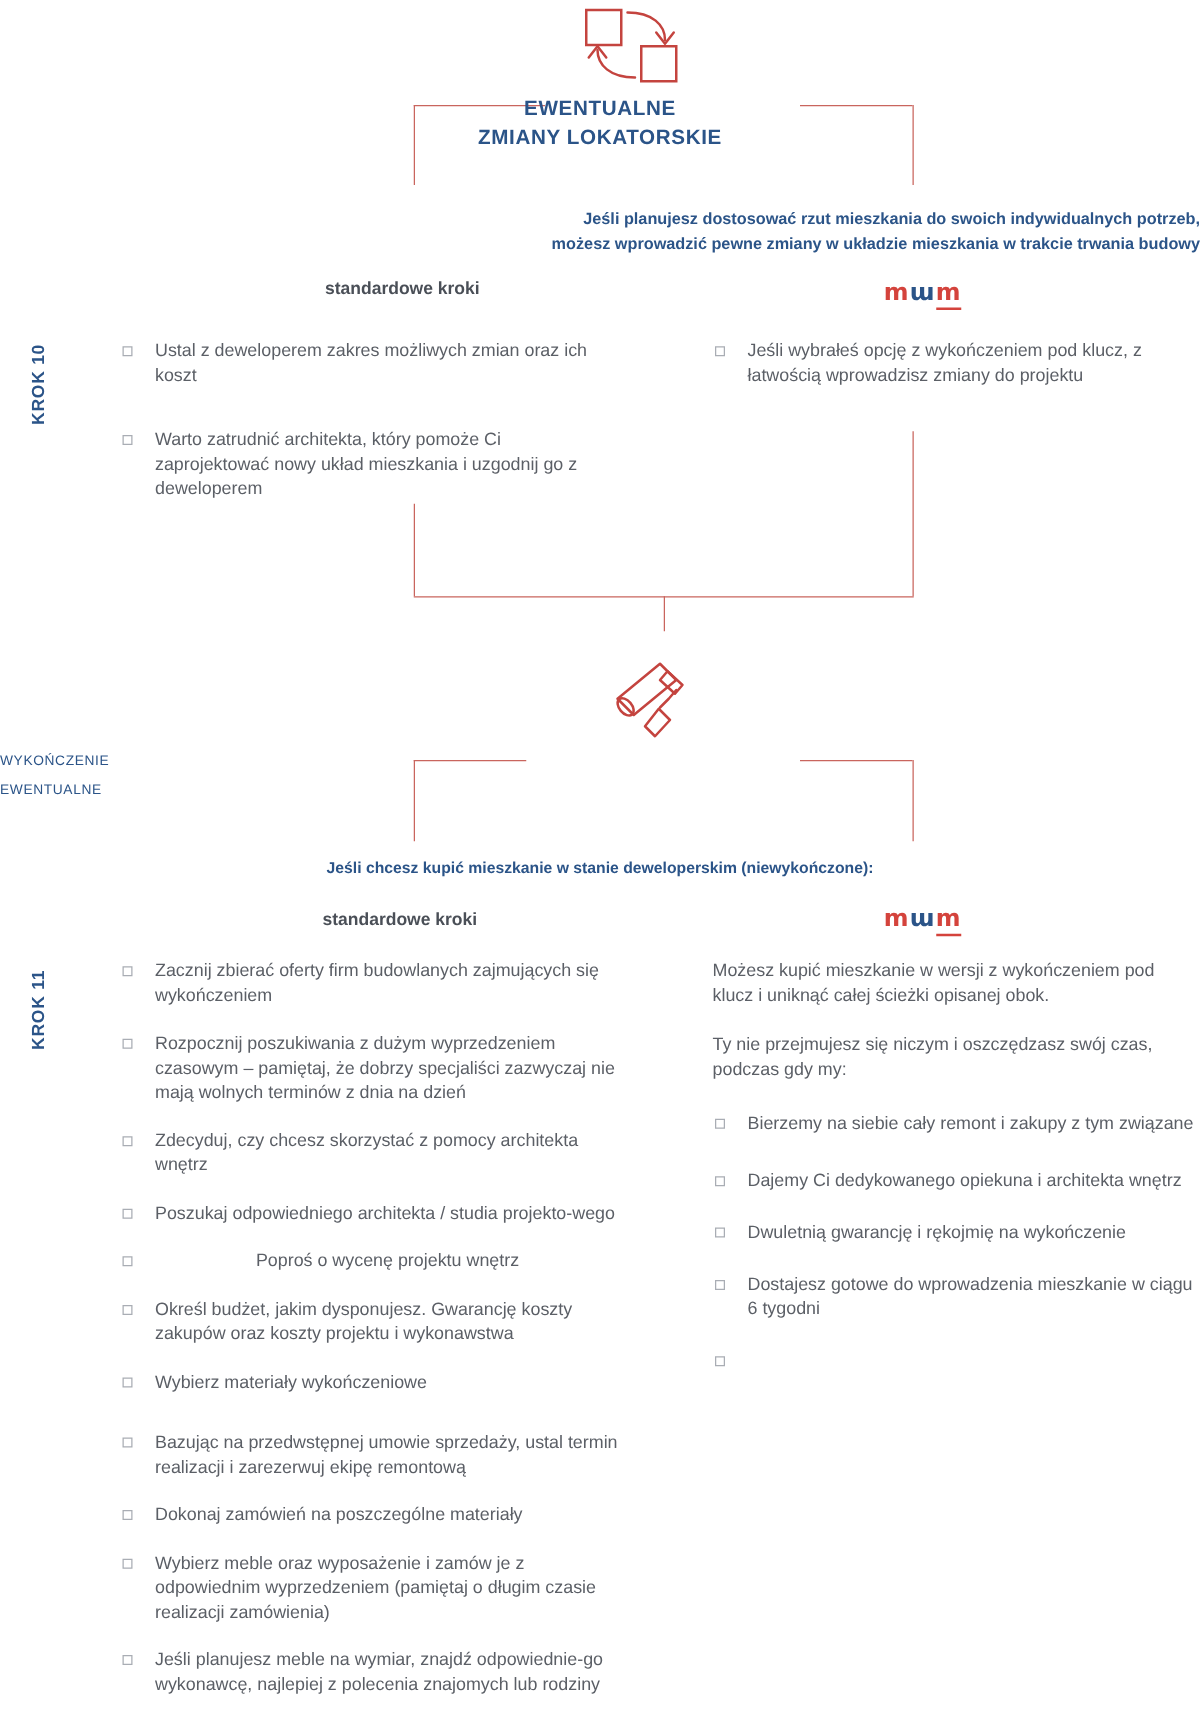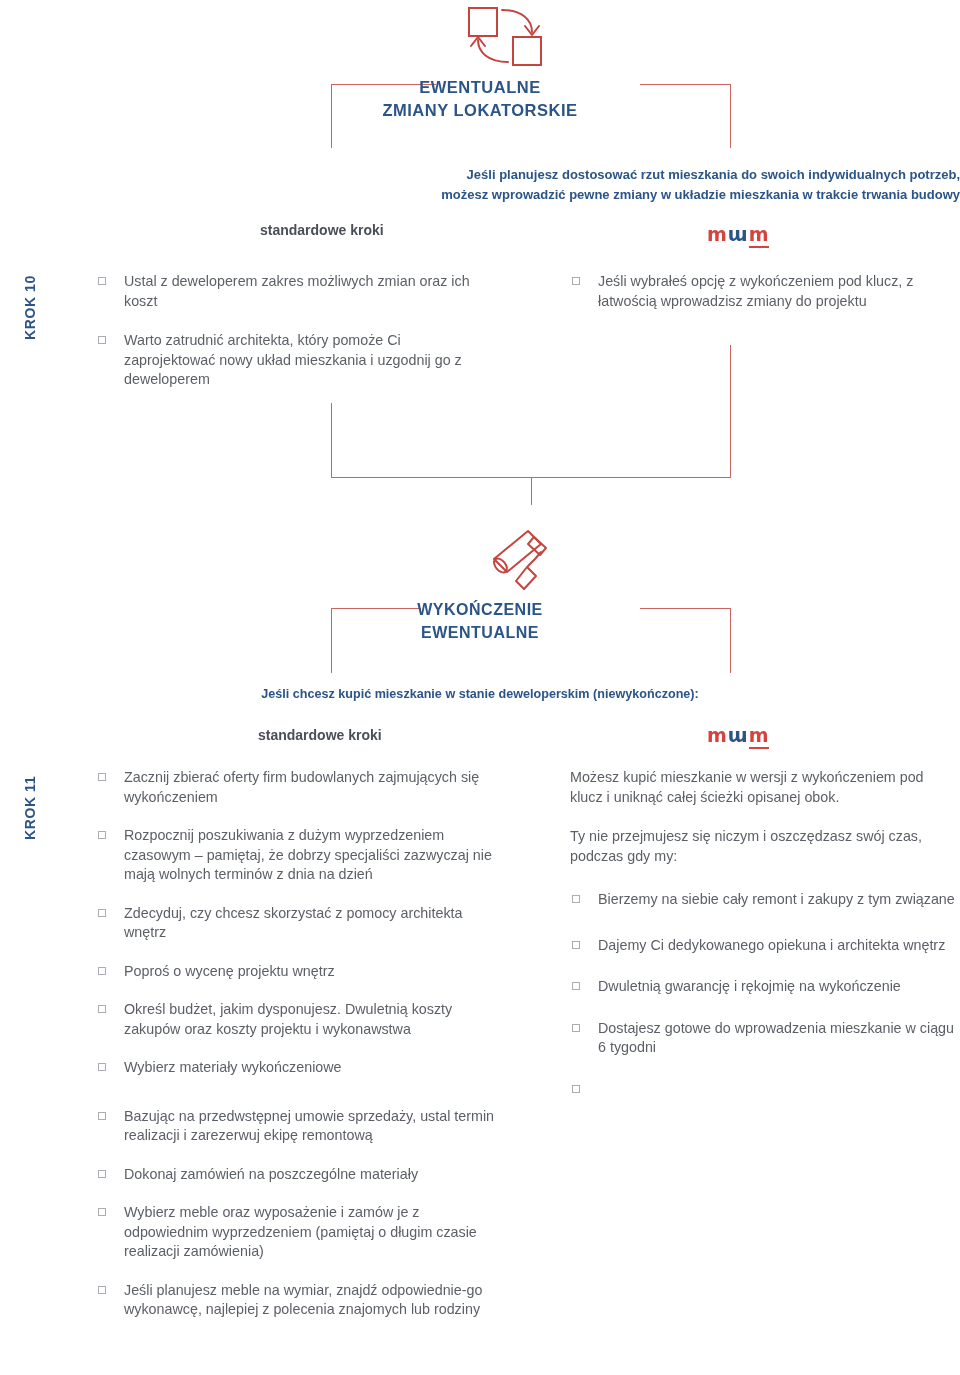--- a/index.html
+++ b/index.html
@@ -124,24 +124,24 @@
 
   
   #sec2-icon {
     position: absolute;
     left: 484px; top: 526px;
     width: 84px; height: 76px;
   }
   #sec2-title {
     position: absolute;
     left: 0; right: 0; top: 598px;
-    text-align: center;
-    color: #2b5488;
-    font-size: 16px;
-    font-weight: bold;
+    text-align: left;
+    color: #2b5488;
+    font-size: 11px;
+    font-weight: normal;
     letter-spacing: .5px;
     line-height: 23px;
   }
   #sec2-title .l { display: block; }
 
   #sec2-intro {
     position: absolute;
     left: 0; right: 0; top: 687px;
     text-align: center;
     color: #2b5488;
@@ -184,21 +184,21 @@
 <div class="std-label" style="left:260px; top:222px;">standardowe kroki</div>
 
 <div class="mwm" style="left:707px; top:223px;">
   <span class="m">m</span><span class="w">ɯ</span><span class="m2">m</span>
 </div>
 
 <div class="krok-label" style="left:22px; top:340px;">KROK 10</div>
 
 <div class="col" style="left:96px; top:272px; width:390px;">
   <ul class="checklist">
-    <li style="margin-bottom:20px;">
+    <li style="margin-bottom:32px;">
       <span class="cbox"></span>
       <span>Ustal z deweloperem zakres  możliwych zmian oraz ich koszt</span>
     </li>
     <li>
       <span class="cbox"></span>
       <span>Warto zatrudnić architekta, który pomoże Ci zaprojektować nowy układ mieszkania i uzgodnij go z deweloperem</span>
     </li>
   </ul>
 </div>
 
@@ -239,22 +239,23 @@
   <span class="m">m</span><span class="w">ɯ</span><span class="m2">m</span>
 </div>
 
 <div class="krok-label" style="left:22px; top:840px;">KROK 11</div>
 
 <div class="col" style="left:96px; top:768px; width:400px;">
   <ul class="checklist">
     <li style="margin-bottom:19px;"><span class="cbox"></span><span>Zacznij zbierać oferty firm budowlanych zajmujących się wykończeniem</span></li>
     <li style="margin-bottom:19px;"><span class="cbox"></span><span>Rozpocznij poszukiwania z dużym wyprzedzeniem czasowym – pamiętaj, że dobrzy specjaliści zazwyczaj nie mają wolnych terminów z dnia na dzień</span></li>
     <li style="margin-bottom:19px;"><span class="cbox"></span><span> Zdecyduj, czy chcesz skorzystać z pomocy architekta wnętrz</span></li>
-    <li style="margin-bottom:19px;"><span class="cbox"></span><span>Poproś o wycenę projektu wnętrz</span></li>
-    <li style="margin-bottom:19px;"><span class="cbox"></span><span>Określ budżet, jakim dysponujesz. Dwuletnią koszty zakupów oraz koszty projektu i wykonawstwa</span></li>
+    <li style="margin-bottom:19px;"><span class="cbox"></span><span>Poszukaj odpowiedniego architekta / studia projekto-wego</span></li>
+    <li style="margin-bottom:19px;text-align:center;"><span class="cbox"></span><span>Poproś o wycenę projektu wnętrz</span></li>
+    <li style="margin-bottom:19px;"><span class="cbox"></span><span>Określ budżet, jakim dysponujesz. Gwarancję koszty zakupów oraz koszty projektu i wykonawstwa</span></li>
     <li style="margin-bottom:29px;"><span class="cbox"></span><span> Wybierz materiały wykończeniowe</span></li>
     <li style="margin-bottom:19px;"><span class="cbox"></span><span>Bazując na przedwstępnej umowie sprzedaży, ustal termin realizacji i zarezerwuj ekipę remontową</span></li>
     <li style="margin-bottom:19px;"><span class="cbox"></span><span>Dokonaj zamówień na poszczególne materiały</span></li>
     <li style="margin-bottom:19px;"><span class="cbox"></span><span>Wybierz meble oraz wyposażenie  i zamów je z odpowiednim wyprzedzeniem (pamiętaj o długim czasie realizacji zamówienia)</span></li>
     <li><span class="cbox"></span><span>Jeśli planujesz meble na wymiar, znajdź odpowiednie-go wykonawcę, najlepiej z polecenia znajomych lub rodziny</span></li>
   </ul>
 </div>
 
 <div class="col" style="left:570px; top:768px; width:390px;">
   <p class="plain-para" style="margin-bottom:20px;">Możesz kupić mieszkanie w wersji z wykończeniem pod klucz i uniknąć całej ścieżki opisanej obok.</p>

